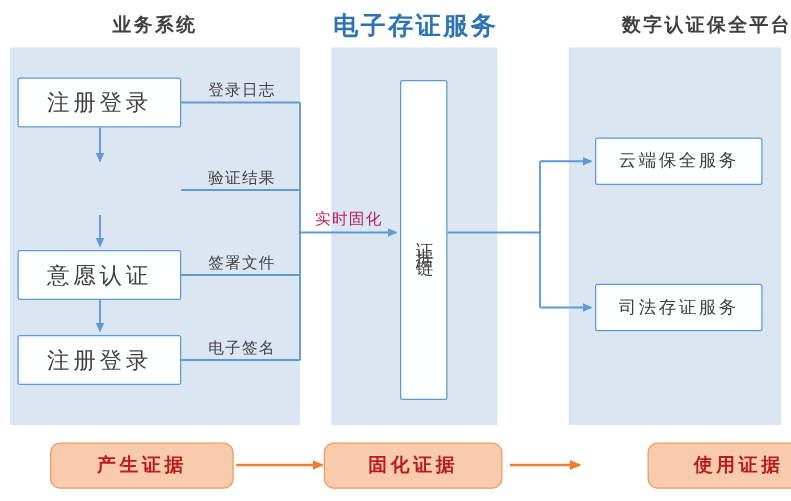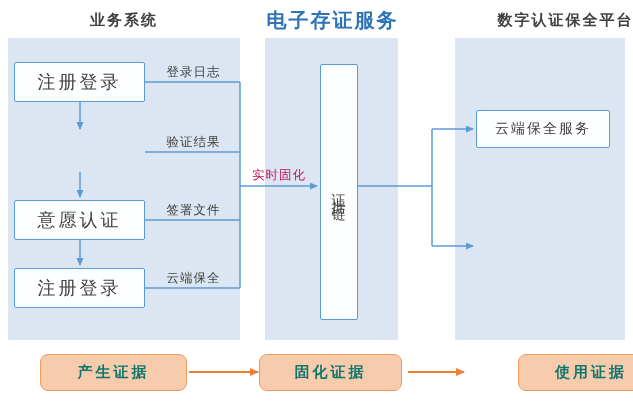--- a/index.html
+++ b/index.html
@@ -38,21 +38,21 @@
              background:#fdfeff; border:1.5px solid #5b9bd5; border-radius:2px;
              box-sizing:border-box; display:flex; align-items:center; justify-content:center;
              font-size:14px; color:#404040; letter-spacing:2px; }
 
   .flow-label { position:absolute; height:16px; font-size:12.5px; color:#be185d;
                 text-align:center; letter-spacing:1px; }
 
   .bottom-box { position:absolute; top:354px; height:37px;
                 background:#f8cbad; border:1.5px solid #ed9a5f; border-radius:8px;
                 box-sizing:border-box; display:flex; align-items:center; justify-content:center;
-                font-size:15px; font-weight:bold; color:#0f766e; letter-spacing:3px; }
+                font-size:15px; font-weight:bold; color:#b91c1c; letter-spacing:3px; }
 </style>
 </head>
 <body>
 
 <div class="canvas">
 
   <div class="panel panel-left"></div>
   <div class="panel panel-mid"></div>
   <div class="panel panel-right"></div>
 
@@ -94,27 +94,28 @@
   <div class="col-header mid">电子存证服务</div>
   <div class="col-header right">数字认证保全平台</div>
 
   <div class="step-box" style="top:62px">注册登录</div>
   <div class="step-box" style="top:200px">意愿认证</div>
   <div class="step-box" style="top:268px">注册登录</div>
 
   <div class="out-label" style="top:64px">登录日志</div>
   <div class="out-label" style="top:134px">验证结果</div>
   <div class="out-label" style="top:202px">签署文件</div>
-  <div class="out-label" style="top:270px">云端保全</div>
+  <div class="out-label" style="top:270px">电子签名</div>
 
   <div class="chain-box">
     <span>证据链</span>
   </div>
 
   <div class="flow-label" style="left:240px; top:167px; width:78px;">实时固化</div>
 
   <div class="svc-box" style="top:110px">云端保全服务</div>
+  <div class="svc-box" style="top:227px">司法存证服务</div>
 
   <div class="bottom-box" style="left:40px;  width:147px;">产生证据</div>
   <div class="bottom-box" style="left:259px; width:143px;">固化证据</div>
   <div class="bottom-box" style="left:470px; width:146px;margin-left:48px;">使用证据</div>
 
 </div>
 
 </body></html>

